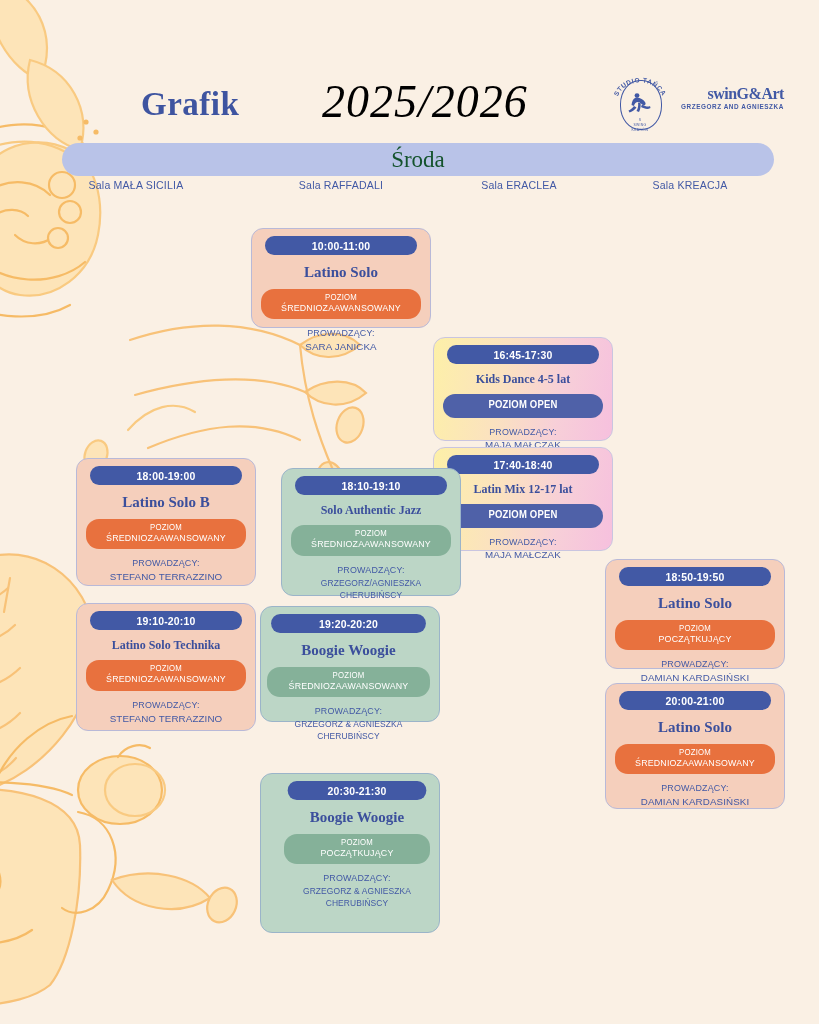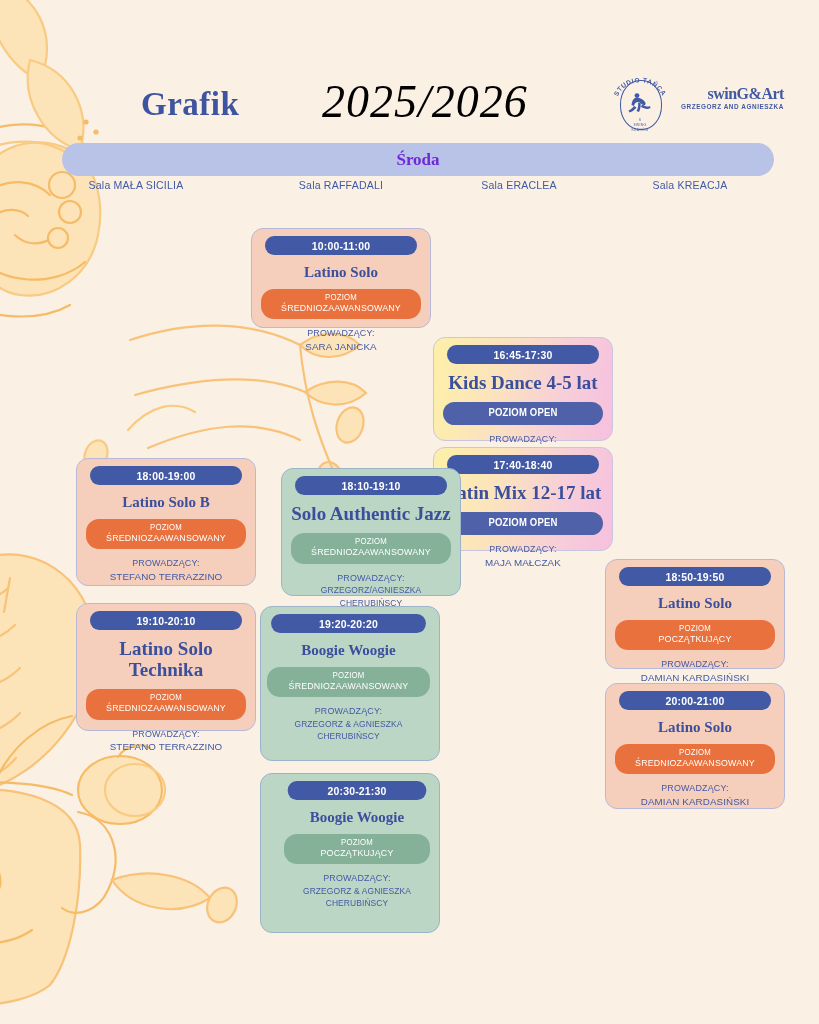--- a/index.html
+++ b/index.html
@@ -48,21 +48,21 @@
   }
 
   
   .daybar{
     position:absolute;left:62px;top:143px;width:712px;height:33px;
     background:#b9c3e8;border-radius:17px;
     display:flex;align-items:center;justify-content:center;
   }
   .daybar span{
     font-family:"Liberation Serif", serif;
-    font-weight:bold;font-size:17px;color:#6d28d9;
+    font-weight:normal;font-size:23px;color:#14532d;
   }
 
   
   .rooms{position:absolute;left:0;top:179px;width:673px;height:18px;}
   .room{
     position:absolute;top:0;width:180px;text-align:center;
     font-size:11.5px;color:#4259a5;letter-spacing:.2px;
     transform:scaleX(.92);transform-origin:center;
   }
   .room.c0{left:46px;}
@@ -84,21 +84,21 @@
     background:#4259a5;border-radius:11px;height:19px;
     display:flex;align-items:center;justify-content:center;
     color:#ffffff;font-size:11px;font-weight:bold;letter-spacing:.2px;
     transform:scaleX(.95);
   }
   .cname{
     font-family:"Liberation Serif", serif;
     font-weight:bold;color:#3b4f9c;margin:9px 0 8px;
     font-size:15px;line-height:1.1;
   }
-  .cname.sm{font-size:19px;}
+  .cname.sm{font-size:12px;}
   .level{
     border-radius:13px;padding:4px 6px 5px;
     color:#ffffff;line-height:1.25;letter-spacing:.2px;
   }
   .level.orange{background:#e8713e;}
   .level.green{background:#85b199;}
   .level.blue{background:#4f61a8;}
   .level .l1{font-size:8.2px;transform:scaleX(.95);}
   .level .l2{font-size:9.3px;transform:scaleX(.95);}
   .level.one{padding:5px 6px 6px;}
@@ -298,21 +298,21 @@
         <div class="cname sm">Latino Solo Technika</div>
         <div class="level orange">
           <div class="l1">POZIOM</div>
           <div class="l2">ŚREDNIOZAAWANSOWANY</div>
         </div>
         <div class="teach">
           <div class="t1">PROWADZĄCY:</div>
           <div class="t2">STEFANO TERRAZZINO</div>
         </div>
       </div>
-      <div class="card green" style="left: 260px; top: 606px; height: 155px; padding-left: 6px;">
+      <div class="card green" style="left: 260px; top: 606px; height: 116px; padding-left: 6px;">
         <div class="time">19:20-20:20</div>
         <div class="cname">Boogie Woogie</div>
         <div class="level green">
           <div class="l1">POZIOM</div>
           <div class="l2">ŚREDNIOZAAWANSOWANY</div>
         </div>
         <div class="teach">
           <div class="t1">PROWADZĄCY:</div>
           <div class="t2 long">GRZEGORZ &amp; AGNIESZKA CHERUBIŃSCY</div>
         </div>

